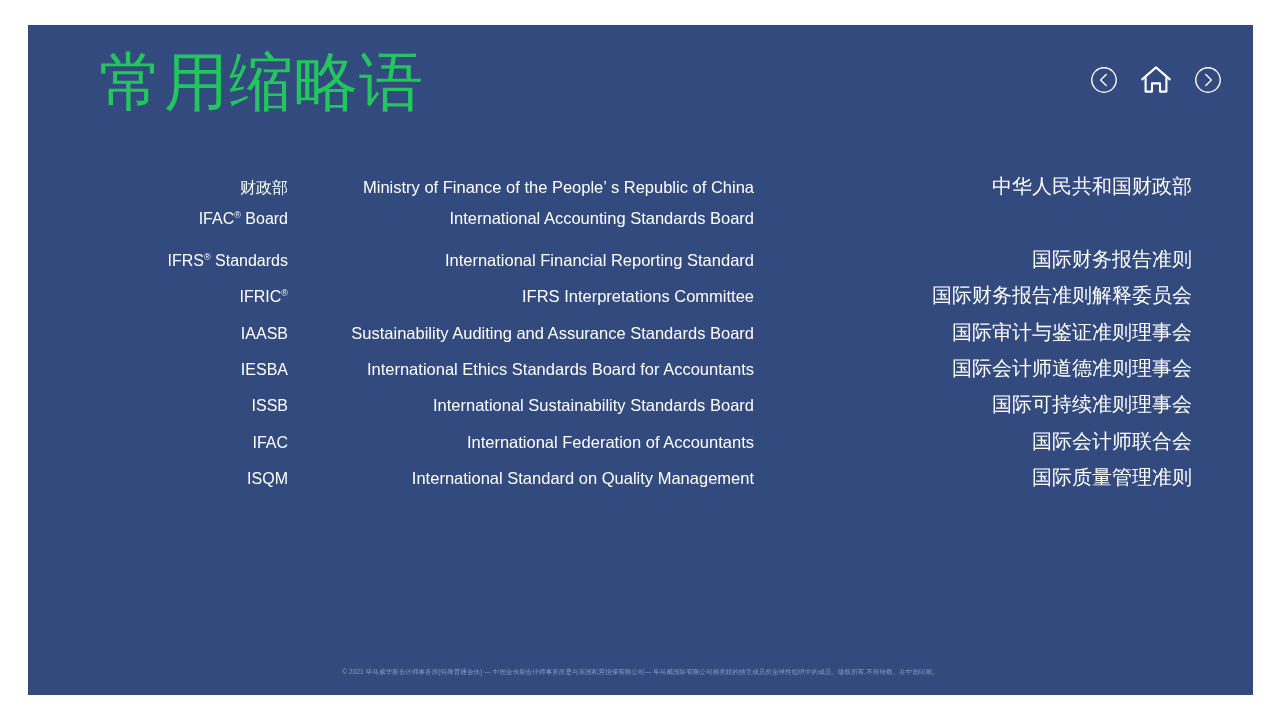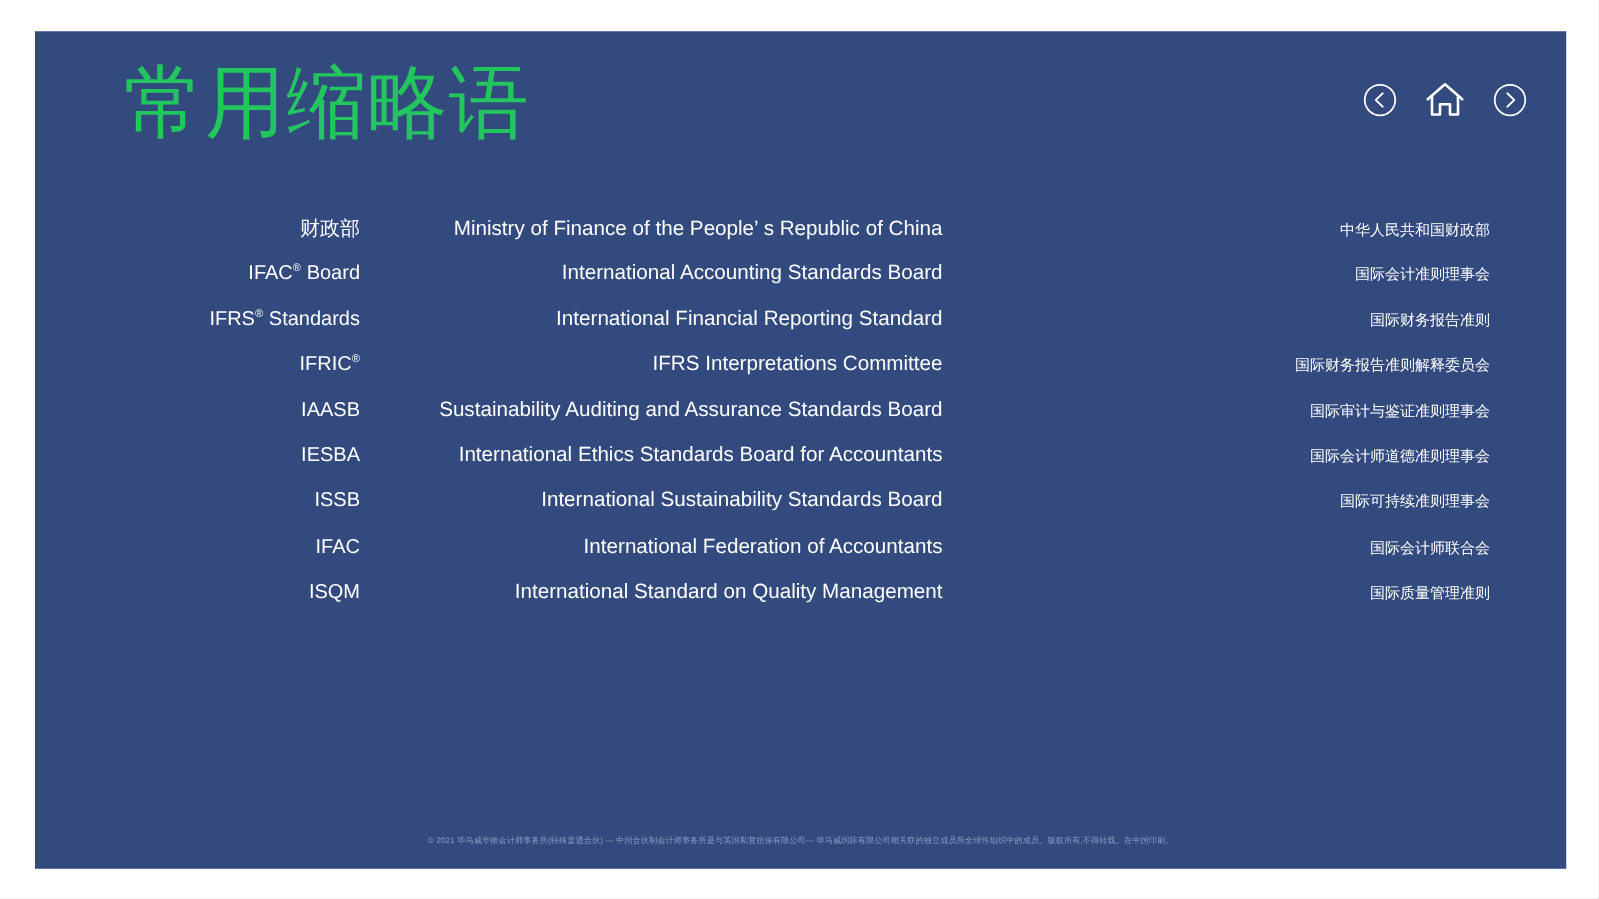--- a/index.html
+++ b/index.html
@@ -79,21 +79,21 @@
   }
   .col-en {
     width: 466px;
     flex: 0 0 466px;
     font-size: 16.5px;
     color: #ffffff;
     white-space: nowrap;
   }
   .col-zh {
     flex: 1 1 auto;
-    font-size: 12px;
+    font-size: 20px;
     color: #ffffff;
     white-space: nowrap;
   }
   .col-abbr sup {
     font-size: 9px;
     vertical-align: super;
     line-height: 0;
   }
 
   
@@ -141,21 +141,20 @@
 
     <div class="abbr-row">
       <div class="col-abbr"><span>财政部</span><sup></sup><span></span></div>
       <div class="col-en">Ministry of Finance of the People’ s Republic of China</div>
       <div class="col-zh">中华人民共和国财政部</div>
     </div>
 
     <div class="abbr-row">
       <div class="col-abbr"><span>IFAC</span><sup>®</sup><span> Board</span></div>
       <div class="col-en">International Accounting Standards Board</div>
-      <div class="col-zh">国际会计准则理事会</div>
     </div>
 
     <div class="abbr-row">
       <div class="col-abbr"><span>IFRS</span><sup>®</sup><span> Standards</span></div>
       <div class="col-en">International Financial Reporting Standard</div>
       <div class="col-zh">国际财务报告准则</div>
     </div>
 
     <div class="abbr-row">
       <div class="col-abbr"><span>IFRIC</span><sup>®</sup><span></span></div>

